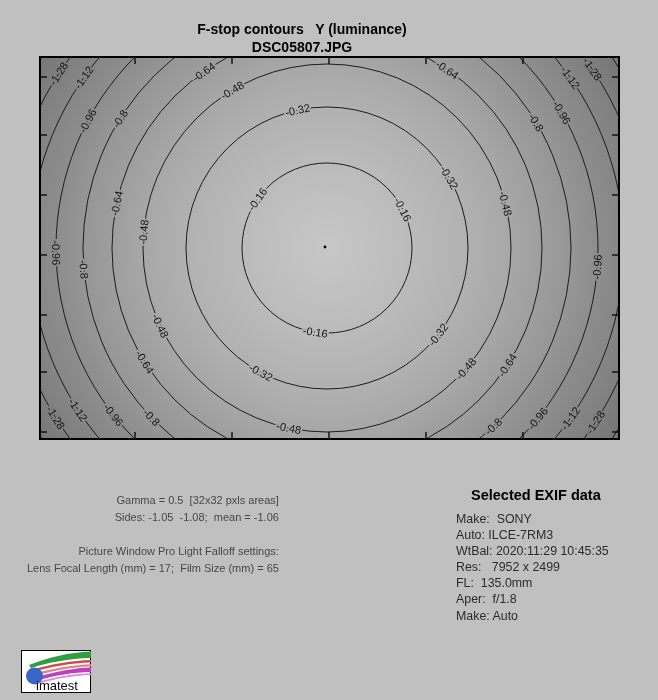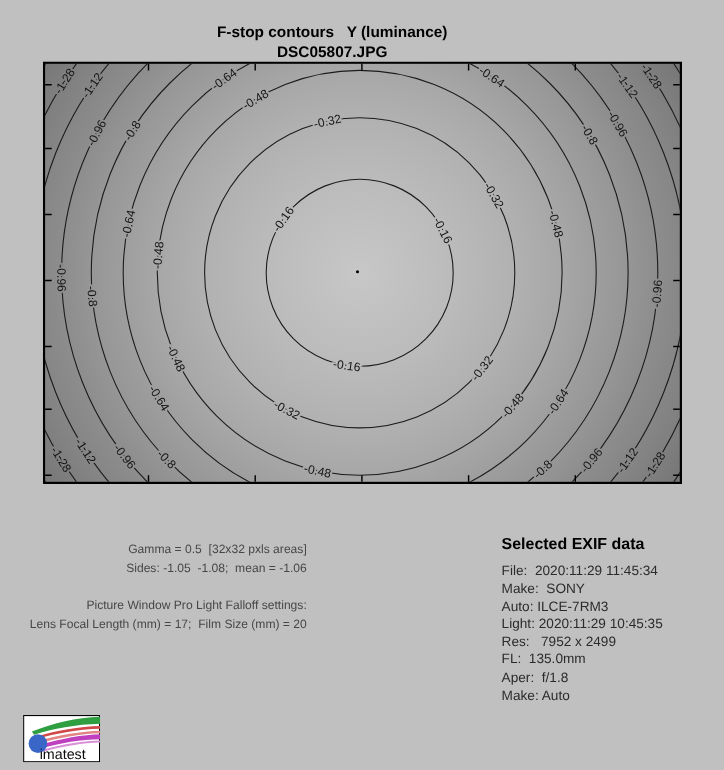--- a/index.html
+++ b/index.html
@@ -4,21 +4,21 @@
 <style>
   html,body{margin:0;padding:0;}
   body{background:#c0c0c0;font-family:"Liberation Sans","DejaVu Sans",sans-serif;}
   #figure{position:relative;width:658px;height:700px;background:#c0c0c0;overflow:hidden;}
   .title-block{position:absolute;left:0;top:7px;width:604px;text-align:center;color:#000;margin-top:13px;}
   .title-line{font-size:14px;font-weight:bold;line-height:18px;white-space:pre;}
   #plot{position:absolute;left:39px;top:56px;width:581px;height:384px;}
   .info-block{position:absolute;left:27px;top:492px;color:#474747;}
   .info-line{font-size:11px;line-height:17px;min-height:17px;white-space:pre;text-align:right;}
   .exif-block{position:absolute;left:456px;top:487px;color:#2b2b2b;}
-  .exif-heading{font-size:14.5px;font-weight:bold;color:#000;margin-bottom:8px;}
+  .exif-heading{font-size:14.5px;font-weight:bold;color:#000;margin-bottom:8px;margin-left:15px;}
   .exif-line{font-size:12.4px;line-height:16.1px;white-space:pre;}
   .logo{position:absolute;left:21px;top:650px;width:70px;height:43px;}
 </style>
 </head>
 <body>
 
 <div id="figure">
 
   <div class="title-block">
     <div class="title-line">F-stop contours   Y (luminance)</div>
@@ -122,29 +122,28 @@
         <line x1="579" y1="376" x2="573" y2="376"></line>
       </g>
       <rect x="1" y="1" width="579" height="382" fill="none" stroke="#000000" stroke-width="2"></rect>
     </svg>
 
   <div class="info-block">
     <div class="info-line">Gamma = 0.5  [32x32 pxls areas]</div>
     <div class="info-line">Sides: -1.05  -1.08;  mean = -1.06</div>
     <div class="info-line"></div>
     <div class="info-line">Picture Window Pro Light Falloff settings:</div>
-    <div class="info-line">Lens Focal Length (mm) = 17;  Film Size (mm) = 20</div>
+    <div class="info-line">Lens Focal Length (mm) = 17;  Film Size (mm) = 65</div>
   </div>
 
   <div class="exif-block">
     <div class="exif-heading">Selected EXIF data</div>
-    <div class="exif-line">File:  2020:11:29 11:45:34</div>
     <div class="exif-line">Make:  SONY</div>
     <div class="exif-line">Auto: ILCE-7RM3</div>
-    <div class="exif-line">Light: 2020:11:29 10:45:35</div>
+    <div class="exif-line">WtBal: 2020:11:29 10:45:35</div>
     <div class="exif-line">Res:   7952 x 2499</div>
     <div class="exif-line">FL:  135.0mm</div>
     <div class="exif-line">Aper:  f/1.8</div>
     <div class="exif-line">Make: Auto</div>
   </div>
 
   <svg class="logo" viewBox="0 0 70 43" xmlns="http://www.w3.org/2000/svg">
     <rect x="0.5" y="0.5" width="69" height="42" fill="#ffffff" stroke="#000000" stroke-width="1"></rect>
     <path id="logo-green" d="M 8,15 C 28,7 48,2.5 70,1.5 L 70,8 C 48,8.5 27,12.5 10,18 Z" fill="#2f9e41"></path>
     <path id="logo-red" d="M 10,20 C 31,14 51,10.5 70,10 L 70,12.5 C 50,13 30,16.5 12,22 Z" fill="#d04848"></path>

